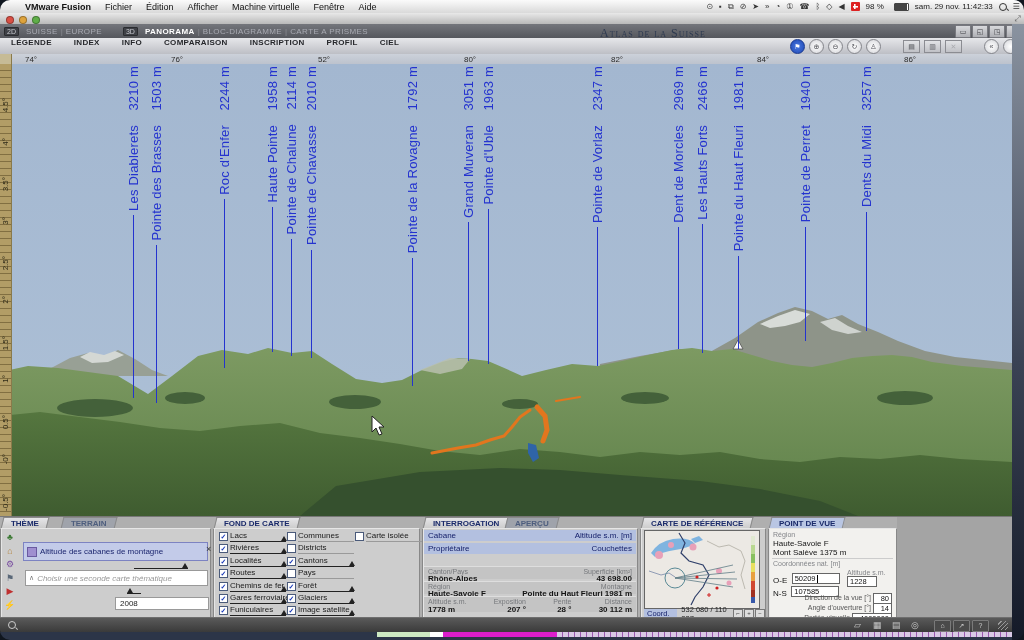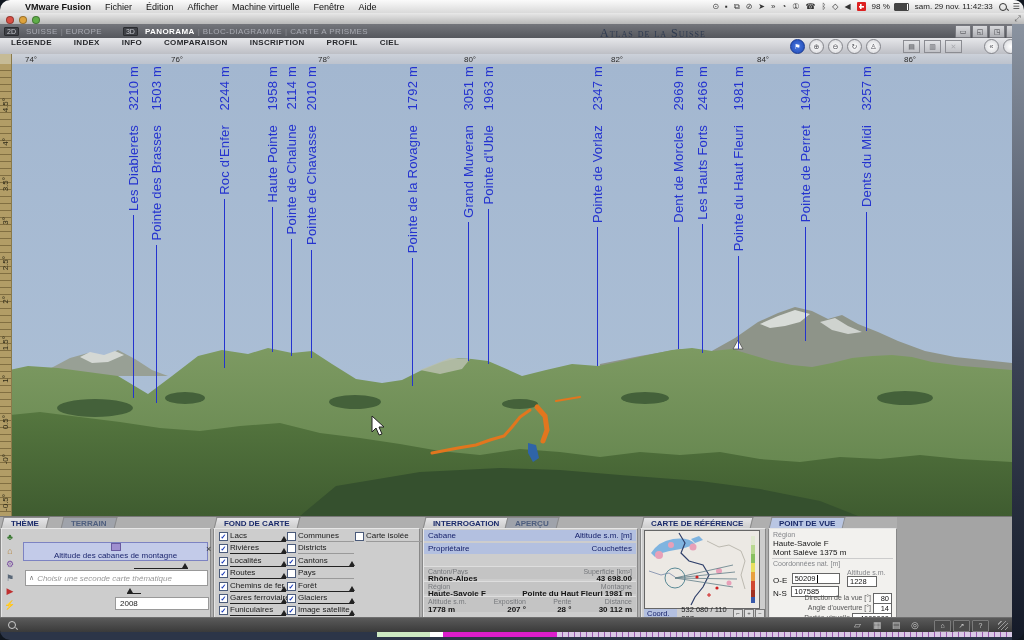--- a/index.html
+++ b/index.html
@@ -10,21 +10,21 @@
   .macbar{left:0;top:0;width:1024px;height:13px;background:linear-gradient(#fbfbfb,#d9d9d9);
     border-bottom:1px solid #9a9a9a;font-size:9px;color:#111;display:flex;align-items:center;}
   .macbar .apple{margin:0 10px 0 8px;font-size:10px;}
   .mmenu{padding:0 7px;white-space:nowrap;}
   .mmenu.first{font-weight:bold;}
   .tray{position:absolute;right:4px;top:0;height:13px;display:flex;align-items:center;gap:6px;font-size:8px;color:#222;}
   .tray .ticon{font-size:8px;color:#333;}
   .swiss{width:9px;height:9px;background:
     linear-gradient(#fff,#fff) 50% 50%/5px 1.6px no-repeat,
     linear-gradient(#fff,#fff) 50% 50%/1.6px 5px no-repeat,#d22;border-radius:1px;}
-  .batt{display:flex;align-items:center;gap:4px;}
+  .batt{display:flex;align-items:center;gap:10px;}
   .batt .bshape{width:13px;height:6px;border:1px solid #444;border-radius:1px;background:linear-gradient(90deg,#444 90%,#fff 90%);}
   .mag{width:6px;height:6px;border:1.3px solid #333;border-radius:50%;position:relative;}
   .mag::after{content:"";position:absolute;width:3px;height:1.3px;background:#333;transform:rotate(45deg);right:-3px;bottom:-1px;}
   
   .vmbar{left:0;top:13px;width:1024px;height:11px;background:linear-gradient(#e8e8e8,#b9b9b9);
     border-bottom:1px solid #888;}
   .lights{position:absolute;left:6px;top:2.5px;display:flex;gap:5px;}
   .lights span{width:6px;height:6px;border-radius:50%;display:inline-block;border:0.5px solid rgba(0,0,0,.3);}
   .vmtitle{position:absolute;left:0;right:0;top:1px;text-align:center;font-size:8.5px;color:#333;}
   .vmresize{position:absolute;right:3px;top:1px;font-size:8px;color:#666;}
@@ -76,21 +76,21 @@
   .panel{position:absolute;top:0;height:101px;}
   .ptab{position:absolute;top:0;height:11px;font-size:8px;font-weight:bold;display:flex;align-items:center;
     padding:0 8px;border:1px solid #8a8a8a;border-bottom:none;transform:skewX(-14deg);}
   .ptab>span{transform:skewX(14deg);}
   .ptab.on{background:linear-gradient(#e6e6e8,#cacaca);color:#1a2a6a;}
   .ptab.off{background:#9fa3ab;color:#4e5e7e;}
   .pbody{position:absolute;top:11px;left:0;right:0;bottom:0;background:#cdcdcd;
     border:1px solid #888;border-top-color:#e6e6e6;box-shadow:inset 1px 0 0 #e6e6e6;}
   .cicon{position:absolute;width:12px;height:11px;font-size:9px;line-height:11px;text-align:center;}
   .selrow{position:absolute;left:22px;top:13px;width:183px;height:17px;background:#c3cbe9;
-    border:1px solid #7d83c2;display:flex;align-items:center;font-size:8px;color:#1c266e;flex-direction:column;}
+    border:1px solid #7d83c2;display:flex;align-items:center;font-size:8px;color:#1c266e;}
   .selrow .sicon{width:8px;height:8px;background:#9f8fd0;border:1px solid #6a5aa0;margin:0 3px;}
   .xclose{position:absolute;left:205px;top:15px;font-size:9px;color:#333;}
   .sline{position:absolute;height:1px;background:#222;}
   .sthumb{position:absolute;width:0;height:0;border-left:3px solid transparent;border-right:3px solid transparent;border-bottom:5px solid #222;}
   .combo2{position:absolute;left:24px;top:41px;width:181px;height:14px;background:#fff;border:1px solid #999;
     display:flex;align-items:center;font-size:8px;}
   .combo2 .caretup{color:#777;font-size:7px;margin:0 3px;}
   .combo2 .ph{font-style:italic;color:#999;}
   .yearbox{position:absolute;left:114px;top:68px;width:88px;height:11px;background:#fff;border:1px solid #999;
     font-size:8px;color:#222;line-height:11px;padding-left:4px;}
@@ -221,21 +221,21 @@
       <span class="toolgap"></span>
       <span class="rbtn">«</span>
       <span class="rbtn dis"></span>
     </div>
 
   <div class="abs degbar"></div>
   <div class="abs degcorner"></div>
   <div id="degticks">
       <span class="abs deg" style="left: 31px;">74°</span>
       <span class="abs deg" style="left: 177px;">76°</span>
-      <span class="abs deg" style="left: 324px;">78°</span>
+      <span class="abs deg" style="left: 324px;">52°</span>
       <span class="abs deg" style="left: 470px;">80°</span>
       <span class="abs deg" style="left: 617px;">82°</span>
       <span class="abs deg" style="left: 763px;">84°</span>
       <span class="abs deg" style="left: 910px;">86°</span>
     </div>
 
   <div class="abs pano">
     <svg width="1012" height="452" viewBox="0 0 1012 452" style="position:absolute;left:0;top:0">
       <defs>
         <linearGradient id="gmid" x1="0" y1="0" x2="0" y2="1">

